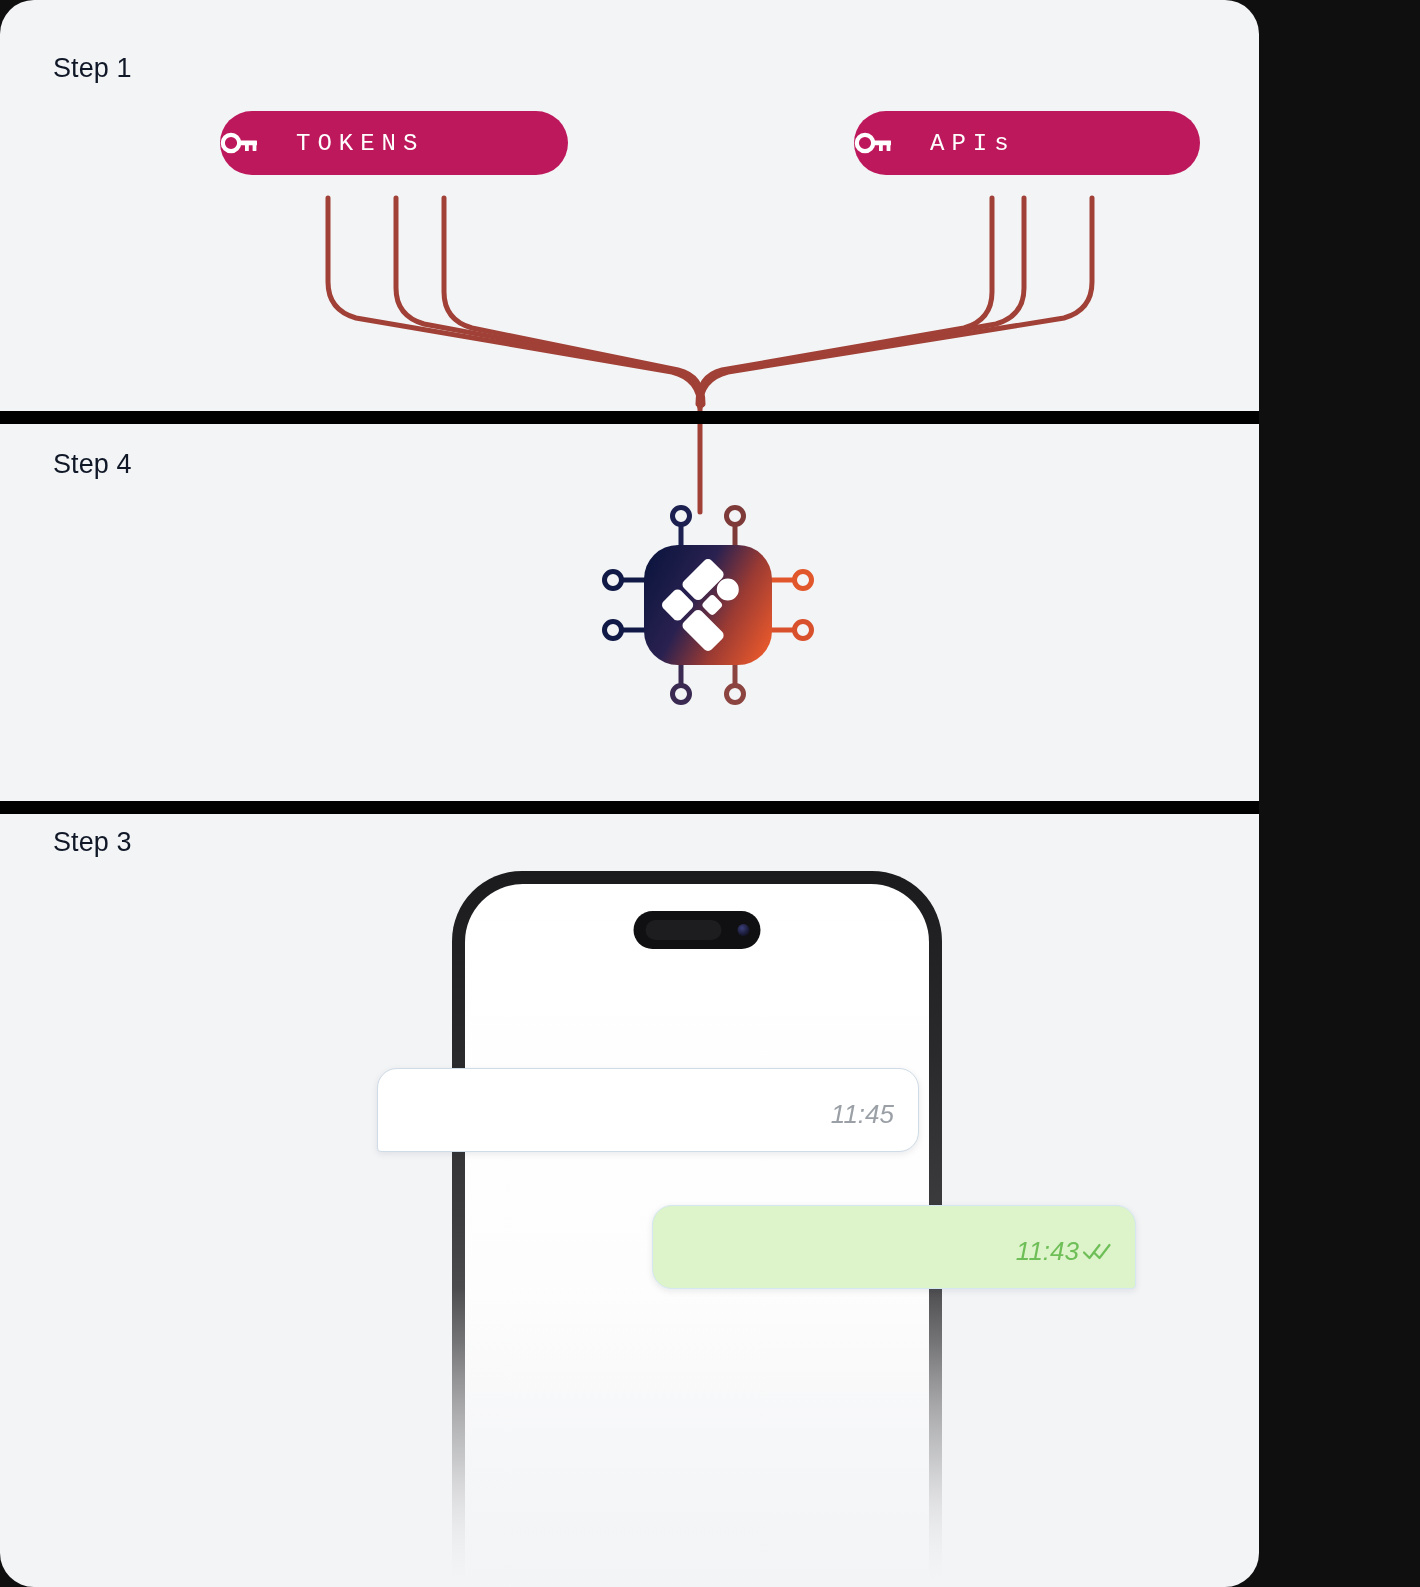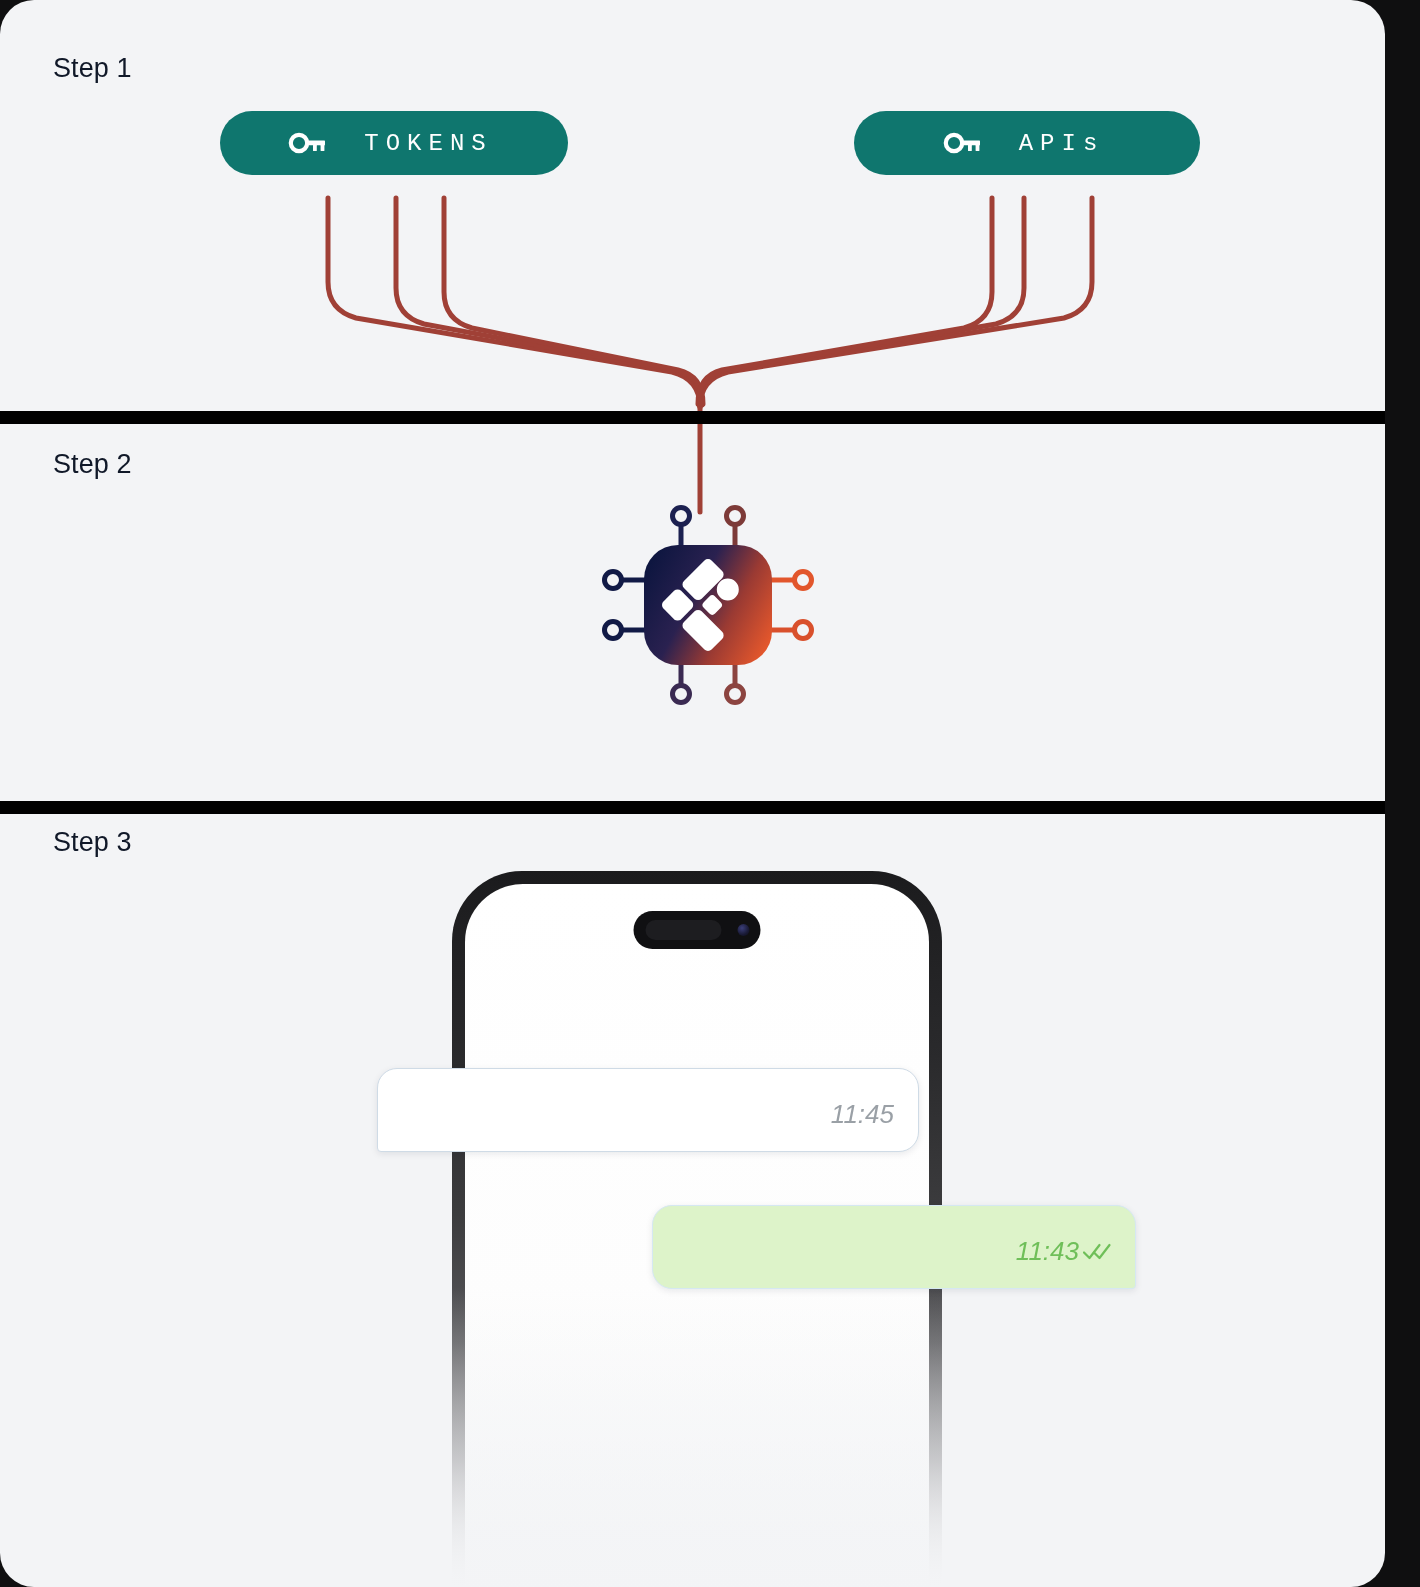--- a/index.html
+++ b/index.html
@@ -4,21 +4,21 @@
 <style>
   * { margin:0; padding:0; box-sizing:border-box; }
   html, body {
     width:1420px; height:1587px;
     background:#0f0f10;
     font-family:"Liberation Sans", sans-serif;
     overflow:hidden;
   }
   #card {
     position:relative;
-    width:1385px; height:1587px;
+    width:1259px; height:1587px;
     background:#f3f4f6;
     border-radius:34px;
     overflow:hidden;
   }
 
   
   .step-label {
     position:absolute;
     left:53px;
     font-size:27px;
@@ -39,24 +39,23 @@
     z-index:40;
   }
   #divider-1 { top:411px; }
   #divider-2 { top:801px; }
 
   
   .pill {
     position:absolute;
     height:64px;
     border-radius:32px;
-    background:#0f766e;
+    background:#be185d;
     display:flex;
     align-items:center;
-    justify-content:center;
     gap:36px;
     z-index:20;
   }
   #pill-tokens { left:220px; top:111px; width:348px; }
   #pill-apis   { left:854px; top:111px; width:346px; }
   .pill-label {
     color:#ffffff;
     font-family:"Liberation Mono", monospace;
     font-size:24px;
     letter-spacing:7px;
@@ -173,21 +172,21 @@
   #bubble-in .bubble-meta { color:#9aa0a6; }
   #bubble-out .bubble-meta { color:#6fbf59; display:flex; align-items:center; gap:4px; }
   .ticks { width:28px; height:17px; flex:none; }
 </style>
 </head>
 <body>
 
 <div id="card">
 
   <div class="step-label" id="label-1">Step 1</div>
-  <div class="step-label" id="label-2">Step 2</div>
+  <div class="step-label" id="label-2">Step 4</div>
   <div class="step-label" id="label-3">Step 3</div>
 
   <div class="divider" id="divider-1"></div>
   <div class="divider" id="divider-2"></div>
 
   <svg id="wires" viewBox="0 0 1420 1587">
     <defs>
       <linearGradient id="gradDown" x1="0" y1="0" x2="0" y2="1">
         <stop offset="0%" stop-color="#12204f"></stop>
         <stop offset="55%" stop-color="#6e2f3c"></stop>

